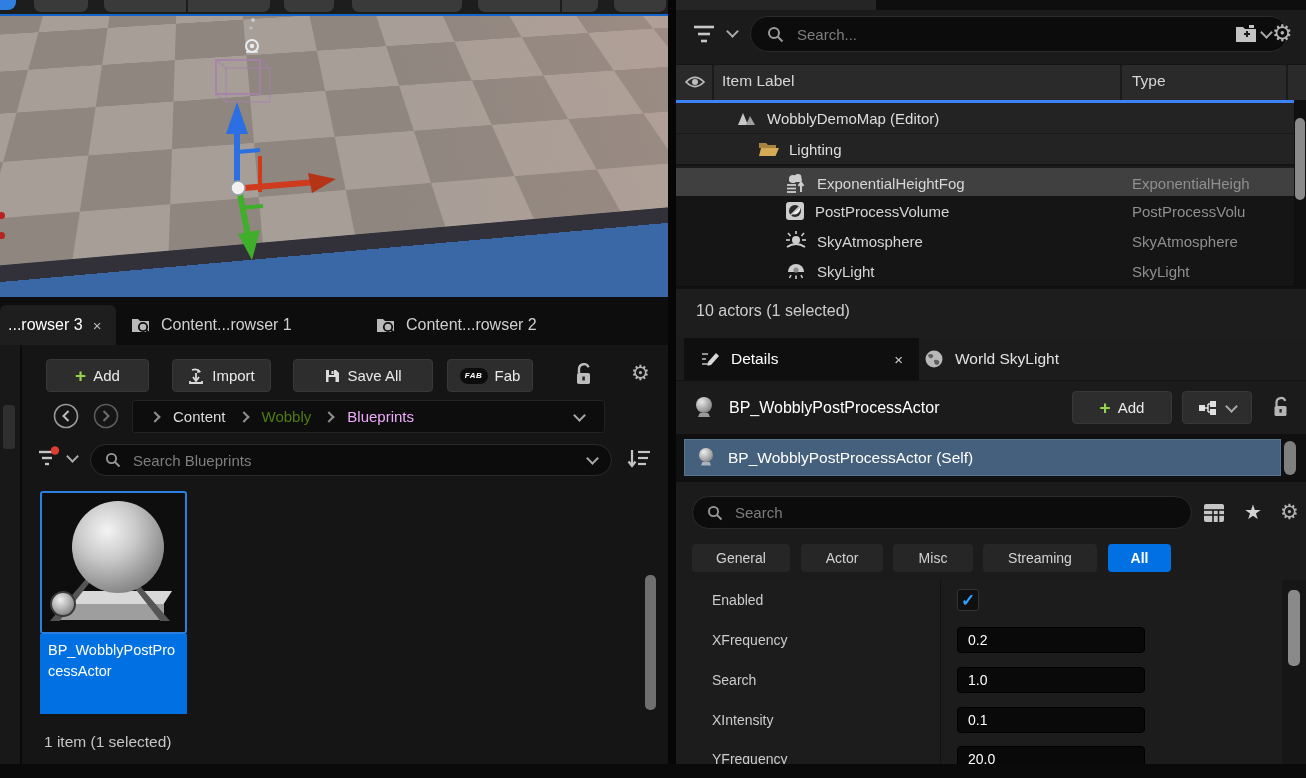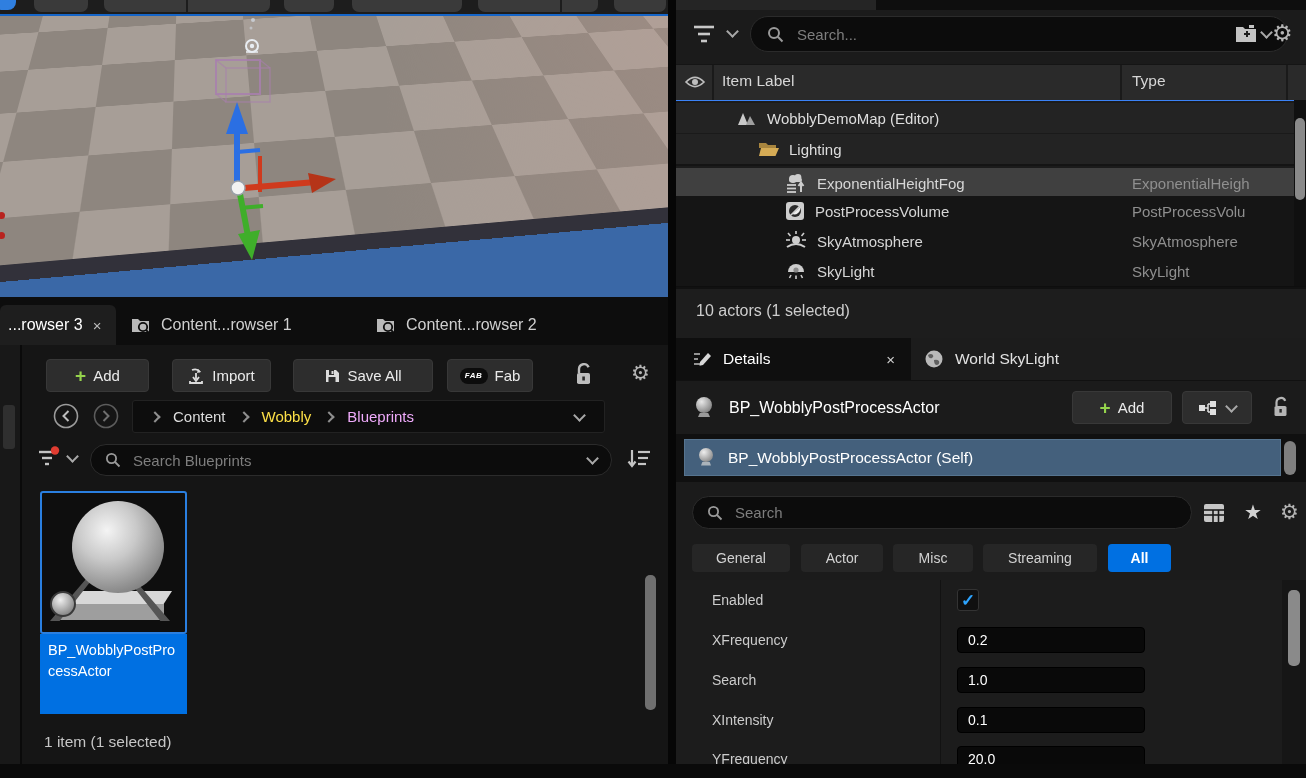--- a/index.html
+++ b/index.html
@@ -162,21 +162,21 @@
       <path d="M16.5 9 l-5 5 l5 5" fill="none" stroke="#bdbdbd" stroke-width="2"></path>
     </svg>
     <svg class="abs" style="left:92px;top:57px;" width="28" height="28" viewBox="0 0 28 28">
       <circle cx="14" cy="14" r="11.5" fill="none" stroke="#5c5c5c" stroke-width="1.6"></circle>
       <path d="M11.5 9 l5 5 l-5 5" fill="none" stroke="#6f6f6f" stroke-width="2"></path>
     </svg>
     <div class="abs row-flex" style="left:132px;top:55px;width:473px;height:33px;background:#0d0d0d;border:1px solid #222;border-radius:3px;gap:14px;padding-left:18px;box-sizing:border-box;">
       <span class="chev-r"></span>
       <span style="color:#dcdcdc;font-size:15px;">Content</span>
       <span class="chev-r"></span>
-      <span style="color:#fde047;font-size:15px;">Wobbly</span>
+      <span style="color:#4d7c0f;font-size:15px;">Wobbly</span>
       <span class="chev-r"></span>
       <span style="color:#f0abfc;font-size:15px;">Blueprints</span>
       <span class="chev" style="margin-left:auto;margin-right:20px;"></span>
     </div>
 
     <svg class="abs" style="left:36px;top:100px;" width="26" height="26" viewBox="0 0 26 26">
       <line x1="3" y1="7" x2="19" y2="7" stroke="#c4c4c4" stroke-width="2.4"></line>
       <line x1="6" y1="13" x2="16" y2="13" stroke="#c4c4c4" stroke-width="2.4"></line>
       <line x1="9" y1="19" x2="13" y2="19" stroke="#c4c4c4" stroke-width="2.4"></line>
       <circle cx="19" cy="5.5" r="4.2" fill="#e03c31"></circle>
@@ -240,21 +240,21 @@
       <span class="chev"></span>
     </div>
     <svg class="abs" style="left:558px;top:22px;" width="26" height="24" viewBox="0 0 26 24">
       <path d="M2 5 h7 l2 2 h11 v13 h-20 z" fill="#c3c3c3"></path>
       <rect x="10" y="11" width="6" height="2" fill="#1b1b1b"></rect>
       <rect x="12" y="9" width="2" height="6" fill="#1b1b1b"></rect>
       <rect x="15" y="3" width="5" height="3" fill="#c3c3c3"></rect>
     </svg>
     <div class="abs gear" style="left:596px;top:22px;font-size:23px;">⚙</div>
 
-    <div class="abs" style="left:0;top:64px;width:630px;height:35px;background:#2a2a2a;border-top:1px solid #151515;border-bottom:1px solid #3b82f6;">
+    <div class="abs" style="left:0;top:64px;width:630px;height:35px;background:#2a2a2a;border-top:1px solid #151515;border-bottom:7px solid #3b82f6;">
       <svg class="abs" style="left:8px;top:8px;" width="22" height="18" viewBox="0 0 22 18">
         <path d="M2 9 q9 -9 18 0 q-9 9 -18 0 z" fill="none" stroke="#bdbdbd" stroke-width="1.7"></path>
         <circle cx="11" cy="9" r="3" fill="#bdbdbd"></circle>
       </svg>
       <div class="abs" style="left:36px;top:0;width:2px;height:35px;background:#1a1a1a;"></div>
       <div class="abs" style="left:46px;top:7px;font-size:15.5px;color:#d6d6d6;">Item Label</div>
       <div class="abs" style="left:444px;top:0;width:2px;height:35px;background:#1a1a1a;"></div>
       <div class="abs" style="left:456px;top:7px;font-size:15.5px;color:#d6d6d6;">Type</div>
       <div class="abs" style="left:610px;top:0;width:2px;height:35px;background:#1a1a1a;"></div>
     </div>
@@ -330,21 +330,21 @@
     <div class="thumbbar" style="left:619px;top:118px;width:10px;height:82px;"></div>
 
     <div class="abs" style="left:0;top:287px;width:630px;height:51px;background:#1d1d1d;border-top:2px solid #111;">
       <span class="abs" style="left:20px;top:13px;font-size:16px;color:#cdcdcd;">10 actors (1 selected)</span>
     </div>
   </div>
 
   <div class="abs" style="left:676px;top:338px;width:630px;height:440px;background:#1b1b1b;">
 
     <div class="abs" style="left:0;top:0;width:630px;height:42px;background:#1c1c1c;border-bottom:1px solid #111;">
-      <div class="abs row-flex" style="left:0;top:0;width:235px;height:42px;background:#0f0f0f;padding-left:16px;box-sizing:border-box;gap:11px;">
+      <div class="abs row-flex" style="left:8px;top:0;width:235px;height:42px;background:#0f0f0f;padding-left:16px;box-sizing:border-box;gap:11px;">
         <svg width="20" height="18" viewBox="0 0 20 18">
           <line x1="2" y1="4" x2="8" y2="4" stroke="#b5b5b5" stroke-width="1.6"></line>
           <line x1="2" y1="9" x2="6" y2="9" stroke="#b5b5b5" stroke-width="1.6"></line>
           <line x1="2" y1="14" x2="8" y2="14" stroke="#b5b5b5" stroke-width="1.6"></line>
           <path d="M8 12 L16 3 L19 6 L11 15 L7.5 15.8 z" fill="#d8d8d8"></path>
         </svg>
         <span style="color:#fff;font-size:15.5px;">Details</span>
         <span style="margin-left:auto;margin-right:16px;color:#cfcfcf;font-size:15px;">×</span>
       </div>
       <div class="abs row-flex" style="left:248px;top:0;height:42px;gap:11px;">

